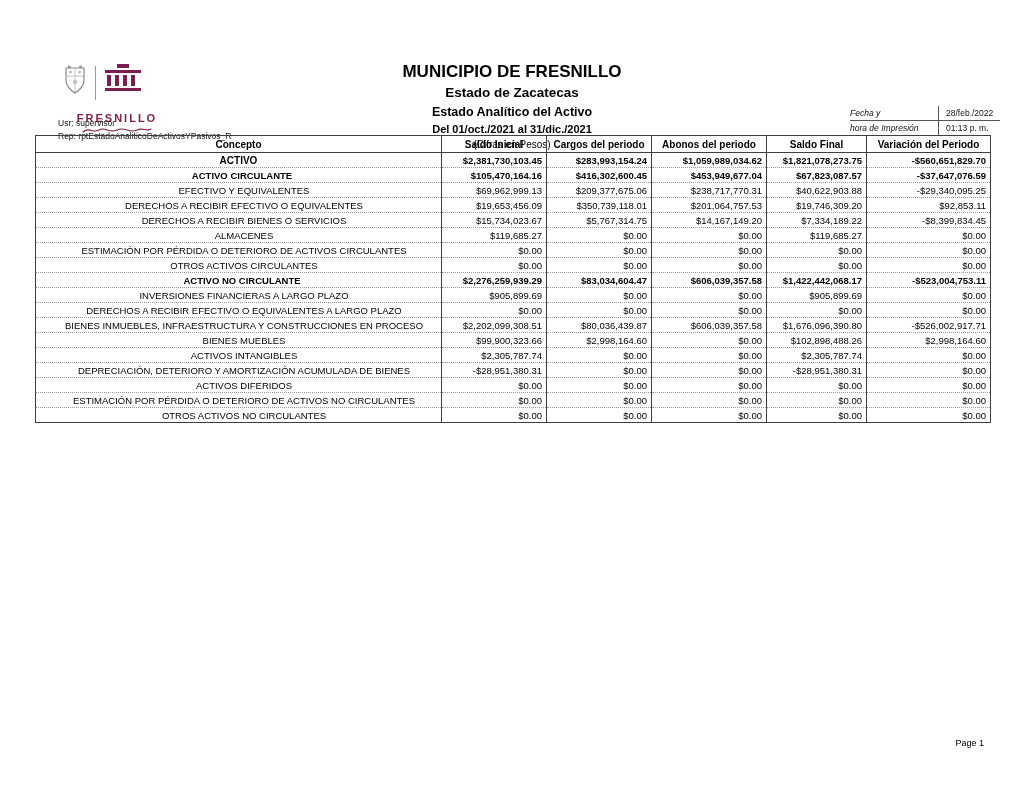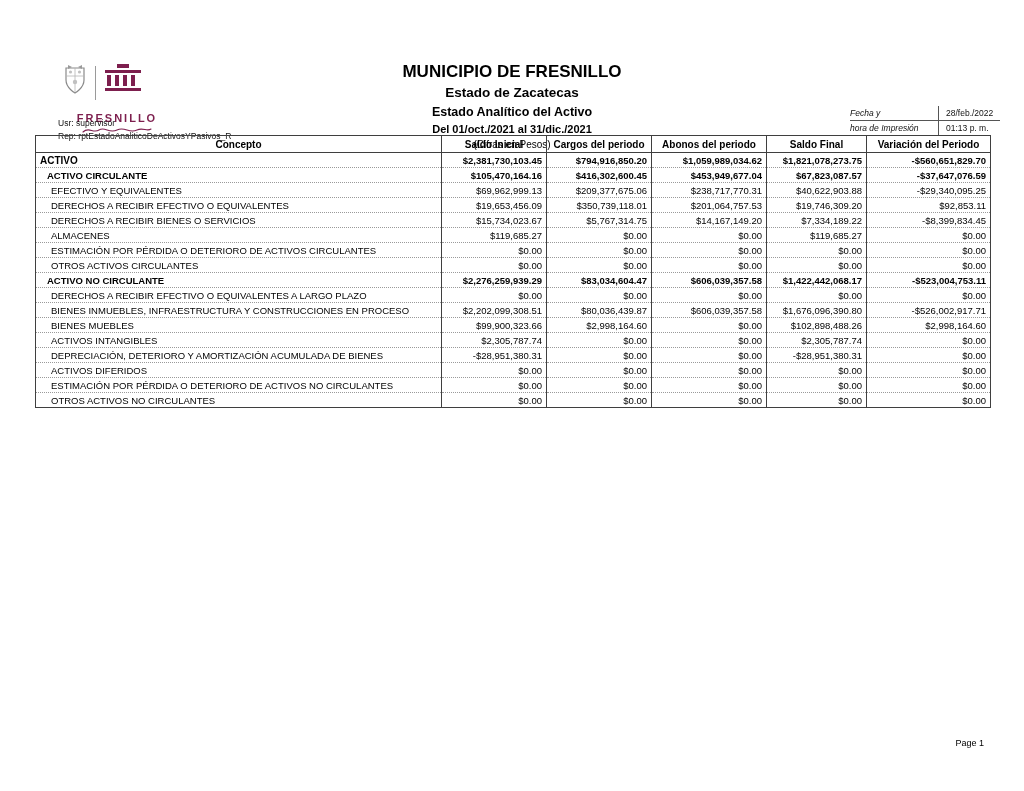--- a/index.html
+++ b/index.html
@@ -58,21 +58,21 @@
   }
   .report-table td {
     font-size: 9.5px;
     padding: 1.5px 4px;
     border-left: 1px solid #3f3f3f;
     white-space: nowrap; overflow: hidden;
   }
   .report-table tbody tr + tr td { border-top: 1px dotted #9a9a9a; }
   .report-table th.col-concepto { text-align: center; }
   .report-table th.num-h { text-align: center; }
-  .report-table td.concepto { text-align: left; }
+  .report-table td.concepto { text-align: center; }
   .report-table td.num { text-align: right; }
   .report-table tr.bold td { font-weight: bold; }
   .report-table td.lvl0 { padding-left: 4px;  font-size: 10px; }
   .report-table td.lvl1 { padding-left: 11px; }
   .report-table td.lvl2 { padding-left: 15px; }
 
   
   .page-footer { position: absolute; right: 40px; top: 738px; font-size: 9px; }
 </style>
 </head>
@@ -154,21 +154,21 @@
         <th class="num-h">Cargos del periodo</th>
         <th class="num-h">Abonos del periodo</th>
         <th class="num-h">Saldo Final</th>
         <th class="num-h">Variación del Periodo</th>
       </tr>
     </thead>
     <tbody>
         <tr class="bold">
           <td class="concepto lvl0">ACTIVO</td>
           <td class="num">$2,381,730,103.45</td>
-          <td class="num">$794,916,850.20</td>
+          <td class="num">$283,993,154.24</td>
           <td class="num">$1,059,989,034.62</td>
           <td class="num">$1,821,078,273.75</td>
           <td class="num">-$560,651,829.70</td>
         </tr>
         <tr class="bold">
           <td class="concepto lvl1">ACTIVO CIRCULANTE</td>
           <td class="num">$105,470,164.16</td>
           <td class="num">$416,302,600.45</td>
           <td class="num">$453,949,677.04</td>
           <td class="num">$67,823,087.57</td>
@@ -224,20 +224,28 @@
         </tr>
         <tr class="bold">
           <td class="concepto lvl1">ACTIVO NO CIRCULANTE</td>
           <td class="num">$2,276,259,939.29</td>
           <td class="num">$83,034,604.47</td>
           <td class="num">$606,039,357.58</td>
           <td class="num">$1,422,442,068.17</td>
           <td class="num">-$523,004,753.11</td>
         </tr>
         <tr>
+          <td class="concepto lvl2">INVERSIONES FINANCIERAS A LARGO PLAZO</td>
+          <td class="num">$905,899.69</td>
+          <td class="num">$0.00</td>
+          <td class="num">$0.00</td>
+          <td class="num">$905,899.69</td>
+          <td class="num">$0.00</td>
+        </tr>
+        <tr>
           <td class="concepto lvl2">DERECHOS A RECIBIR EFECTIVO O EQUIVALENTES A LARGO PLAZO</td>
           <td class="num">$0.00</td>
           <td class="num">$0.00</td>
           <td class="num">$0.00</td>
           <td class="num">$0.00</td>
           <td class="num">$0.00</td>
         </tr>
         <tr>
           <td class="concepto lvl2">BIENES INMUEBLES, INFRAESTRUCTURA Y CONSTRUCCIONES EN PROCESO</td>
           <td class="num">$2,202,099,308.51</td>

